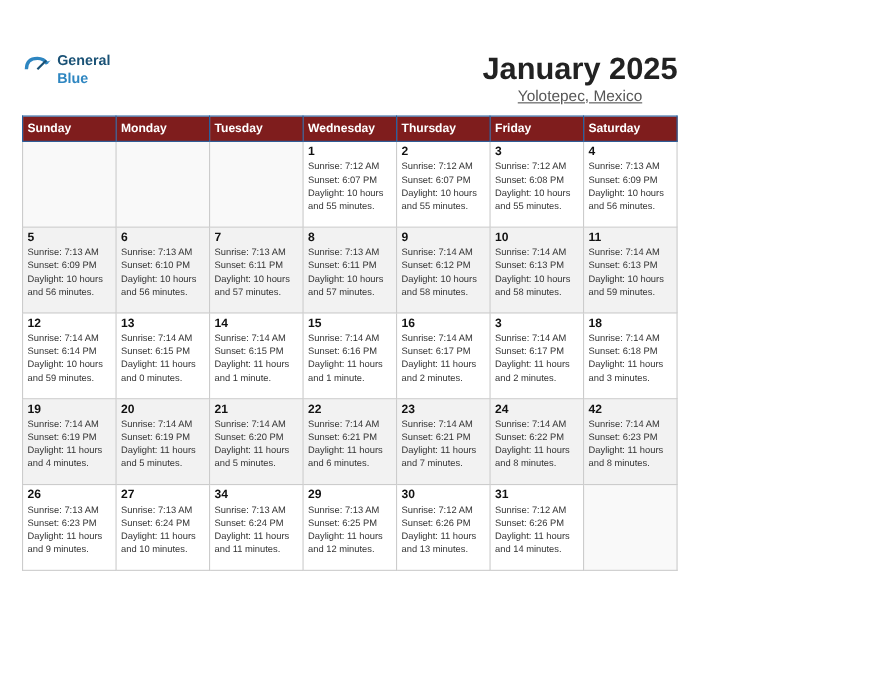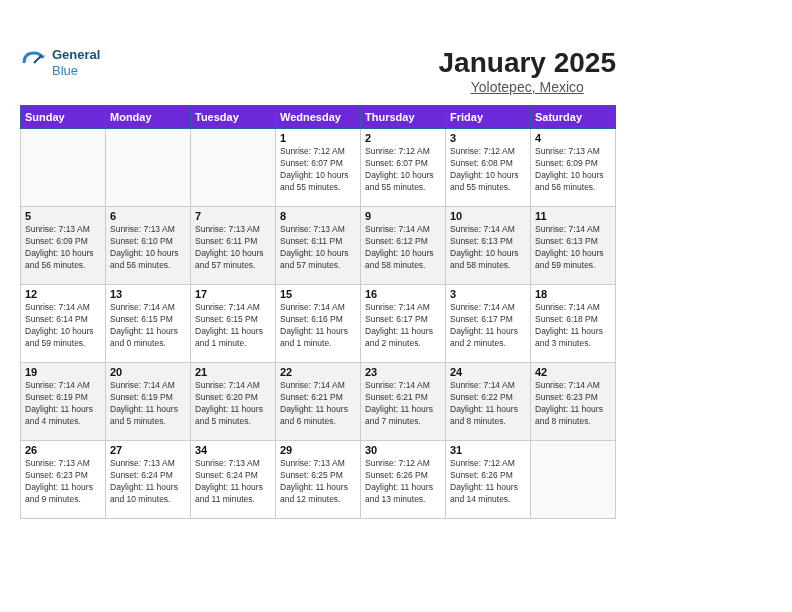--- a/index.html
+++ b/index.html
@@ -43,21 +43,21 @@
       font-size: 14px;
       color: #555;
       text-decoration: underline;
     }
     .calendar {
       width: 100%;
       border-collapse: collapse;
       border: 1px solid #ccc;
     }
     .calendar th {
-      background-color: #6d28d9;
+      background-color: #7f1d1d;
       color: #fff;
       font-size: 11px;
       font-weight: bold;
       padding: 5px 4px;
       text-align: left;
       border: 1px solid #2560a0;
     }
     .calendar td {
       border: 1px solid #ccc;
       vertical-align: top;
@@ -93,21 +93,21 @@
 <div class="page">
   <div class="header">
     <div class="logo">
       <svg class="logo-icon" viewBox="0 0 28 28" xmlns="http://www.w3.org/2000/svg">
         <path d="M4 14 Q4 4 14 4 Q20 4 23 9" stroke="#2e86c1" stroke-width="3" fill="none"></path>
         <path d="M23 9 L26 6 L20 8 Z" fill="#2e86c1"></path>
         <path d="M14 14 L22 6" stroke="#1a5276" stroke-width="2" fill="none"></path>
       </svg>
       <div>
         <div style="font-size:13px;font-weight:bold;color:#1a5276;line-height:1.2;">General</div>
-        <div style="font-size:13px;font-weight:normal;color:#2e86c1;line-height:1.2;">Blue</div>
+        <div style="font-size:13px;font-weight:bold;color:#2e86c1;line-height:1.2;">Blue</div>
       </div>
     </div>
     <div class="title-block">
       <div class="title-month">January 2025</div>
       <div class="title-location">Yolotepec, Mexico</div>
     </div>
   </div>
 
   <table class="calendar">
     <thead>
@@ -215,21 +215,21 @@
 and 59 minutes.</div>
           </td>
           <td>
             <span class="day-num">13</span>
             <div class="day-detail" style="white-space: pre-line;">Sunrise: 7:14 AM
 Sunset: 6:15 PM
 Daylight: 11 hours
 and 0 minutes.</div>
           </td>
           <td>
-            <span class="day-num">17</span>
+            <span class="day-num">14</span>
             <div class="day-detail" style="white-space: pre-line;">Sunrise: 7:14 AM
 Sunset: 6:15 PM
 Daylight: 11 hours
 and 1 minute.</div>
           </td>
           <td>
             <span class="day-num">15</span>
             <div class="day-detail" style="white-space: pre-line;">Sunrise: 7:14 AM
 Sunset: 6:16 PM
 Daylight: 11 hours

